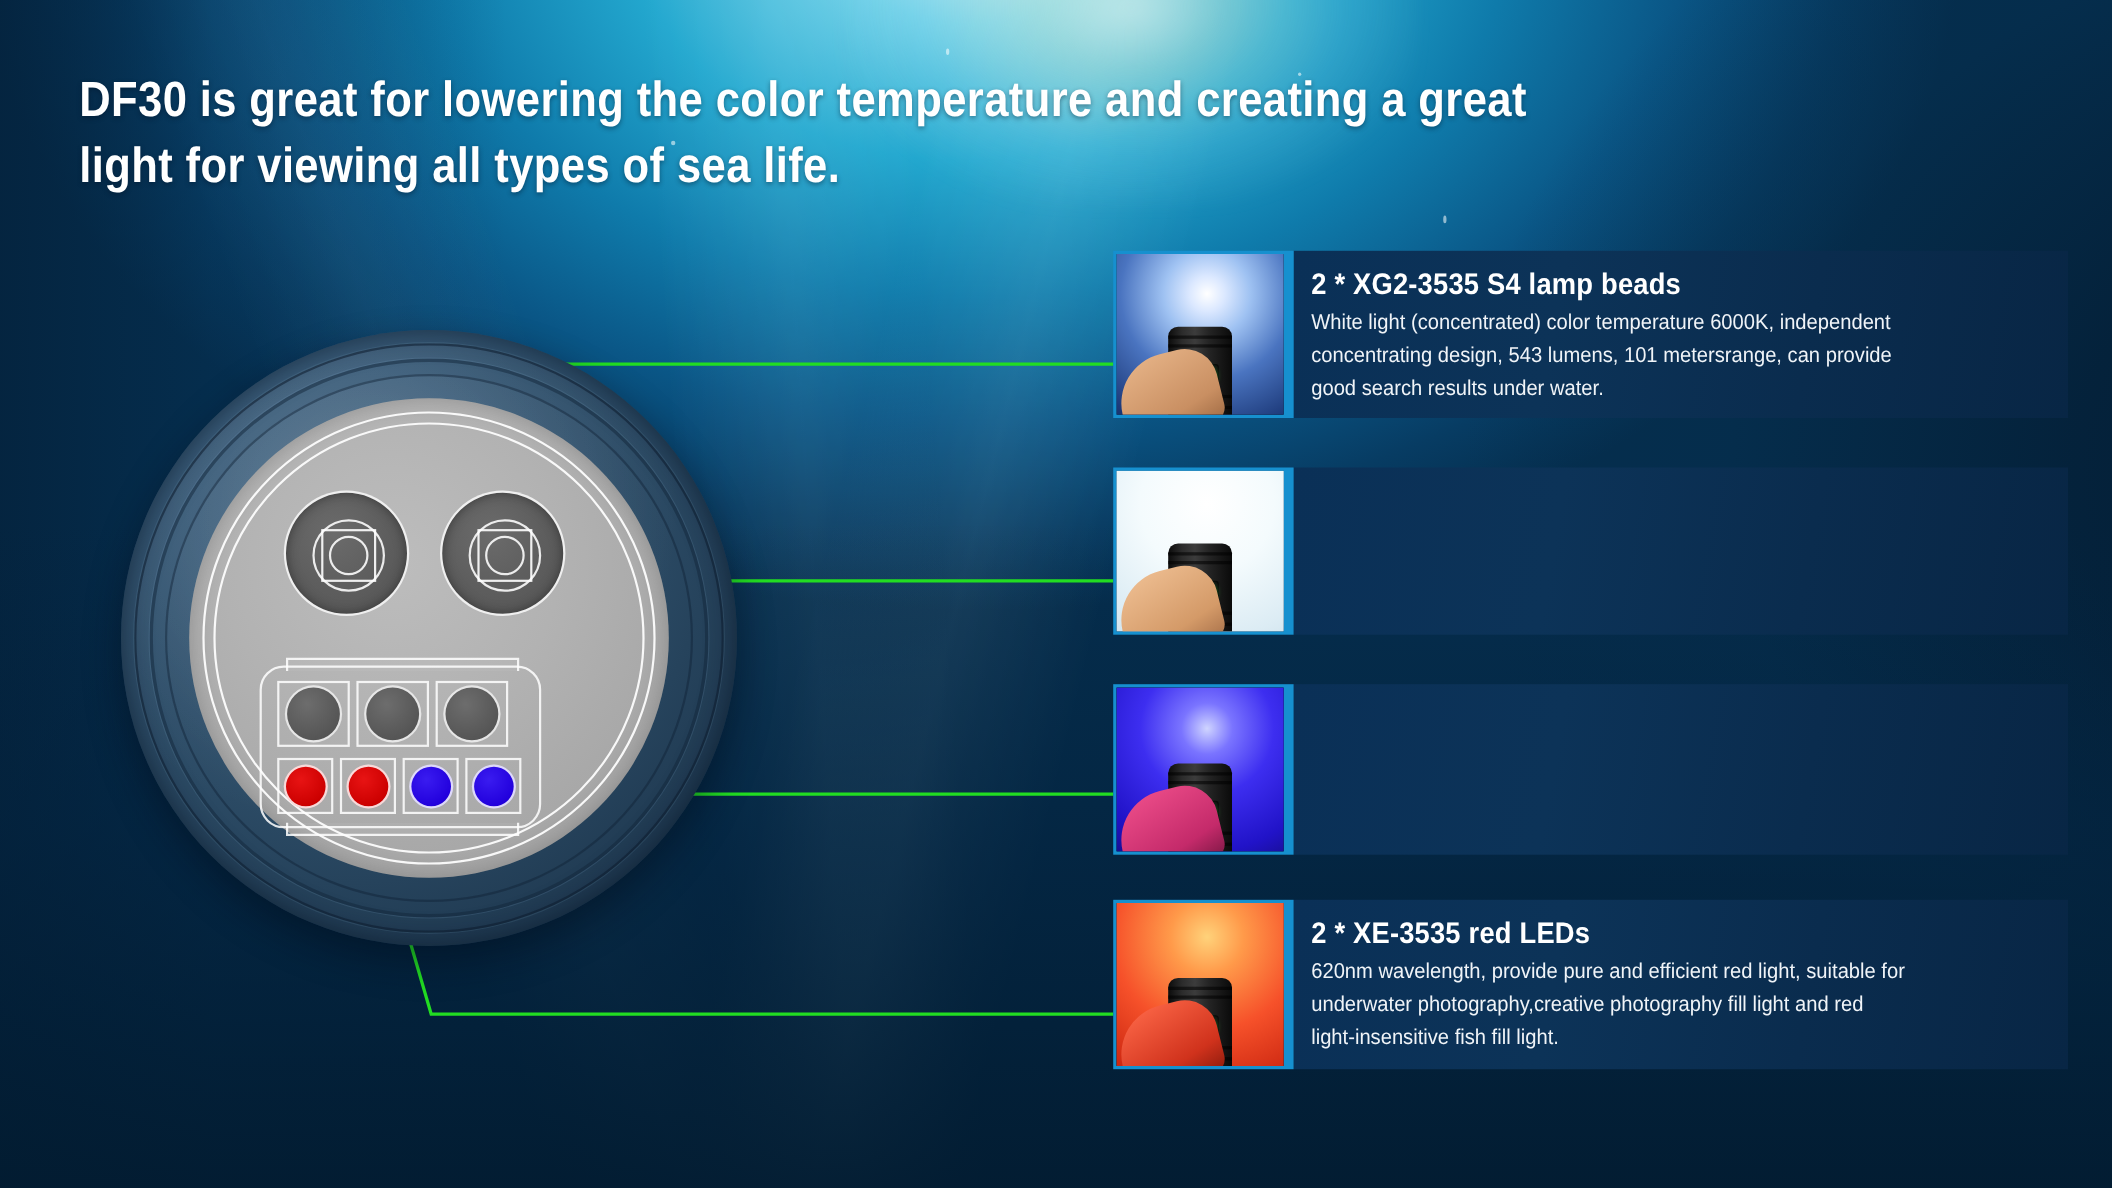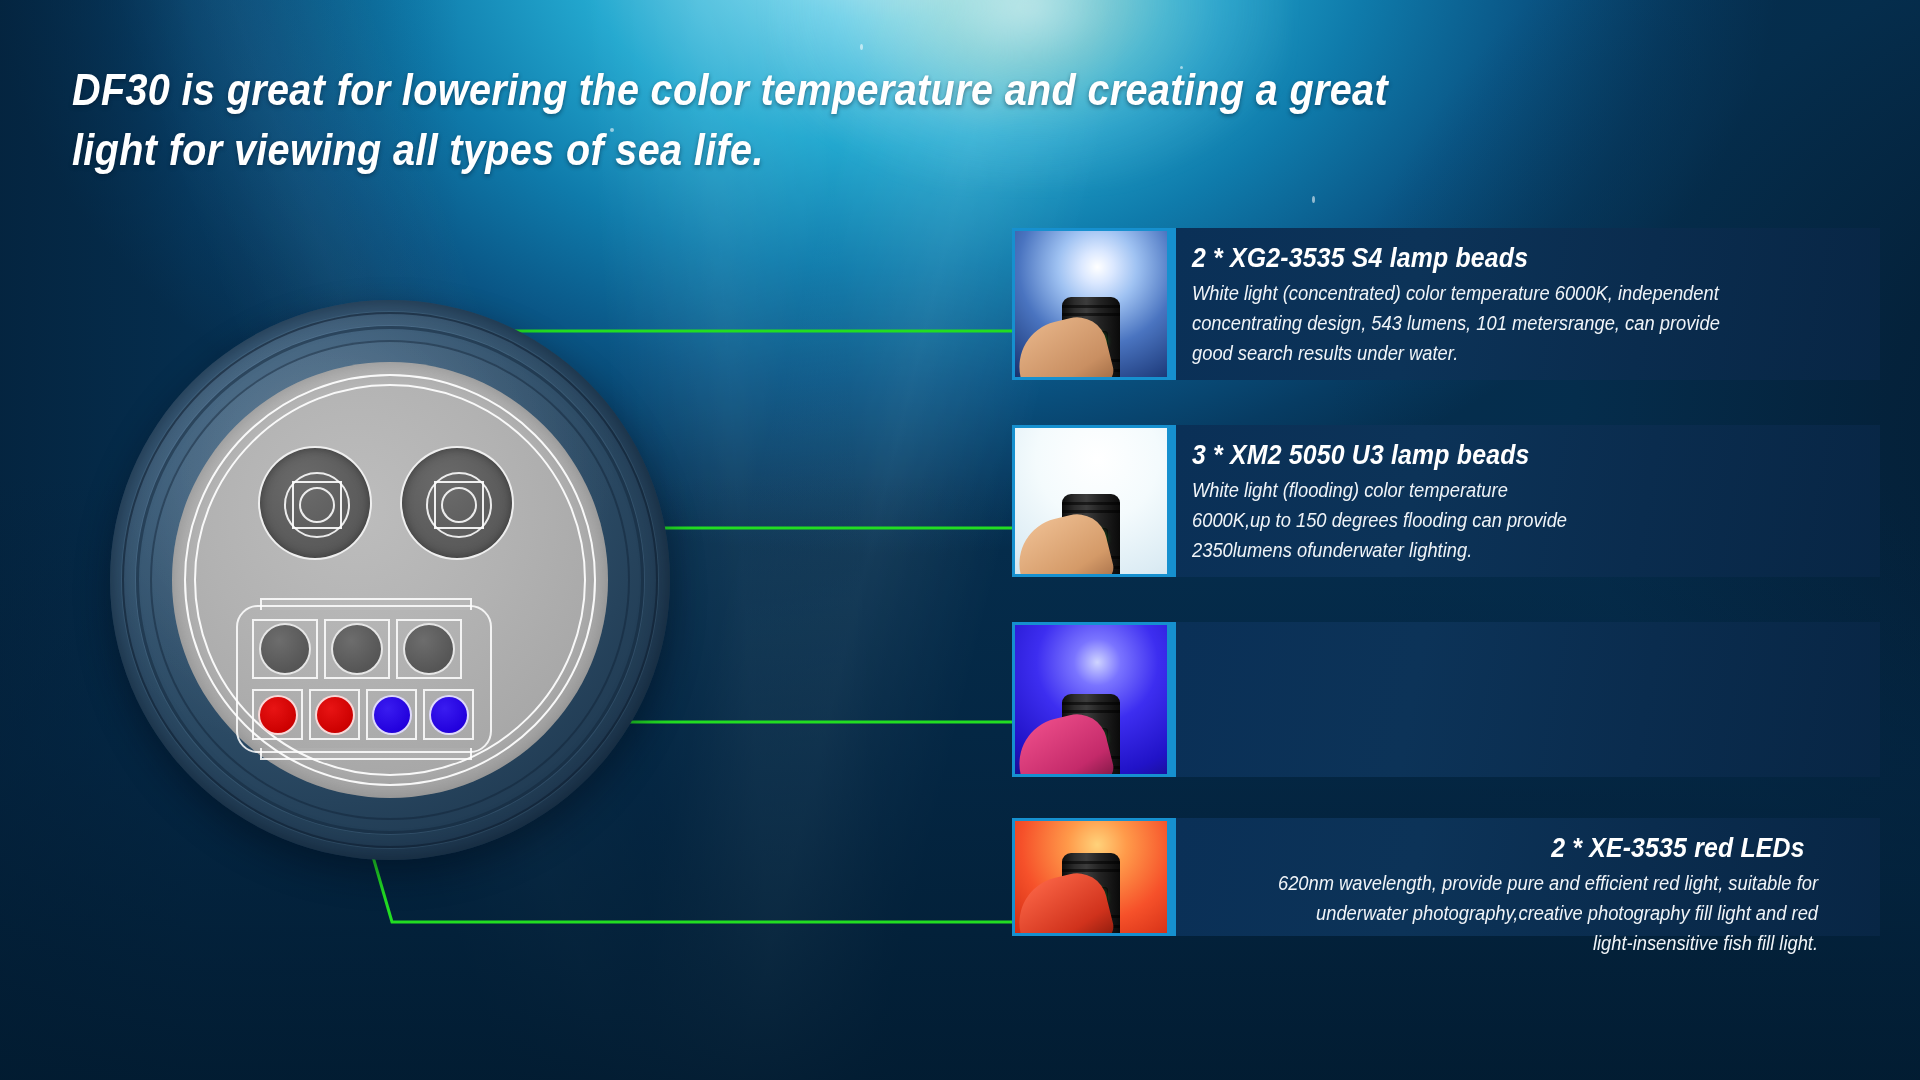--- a/index.html
+++ b/index.html
@@ -1,21 +1,21 @@
 <!DOCTYPE html>
 <html><head>
 <meta charset="utf-8">
 <style>
   html,body{margin:0;padding:0;}
   body{
     width:1920px;height:1080px;overflow:hidden;
     font-family:"Liberation Sans",sans-serif;
     background:#02203c;
   }
-  #stage{position:relative;width:1920px;height:1080px;overflow:hidden;font-style:italic;}
+  #stage{position:relative;width:1920px;height:1080px;overflow:hidden;}
 
   
   .bg{position:absolute;inset:0;}
   .bg-base{
     background:
       radial-gradient(ellipse 900px 620px at 46% -6%, #bfe9f2 0%, #6fd0e8 14%, #23a8cf 34%, #0f7bab 54%, #0a5686 72%, #073c63 88%, #052e4e 100%);
   }
   .bg-right{
     background:
       radial-gradient(ellipse 1200px 900px at 118% 40%, rgba(3,26,48,.97) 0%, rgba(4,32,56,.85) 32%, rgba(5,44,74,.42) 58%, rgba(6,60,98,0) 78%);
@@ -292,47 +292,41 @@
           <div class="torch-band" style="top:8px;"></div>
           <div class="torch-band" style="top:16px;"></div>
           <div class="torch-band" style="top:62px;"></div>
           <div class="torch-band" style="top:72px;"></div>
           <div class="torch-win"></div>
           <div class="torch-led"></div>
         </div>
         <div class="thumb-hand"></div>
       </div>
     </div>
-    <div class="card-body">
-      <div class="card-title">3 * XM2 5050 U3 lamp beads</div>
-      <div class="card-desc">White light (flooding) color temperature
-6000K,up to 150 degrees flooding can provide
-2350lumens ofunderwater lighting.</div>
-    </div>
   </div>
 
   <div class="card t3" style="top:622px;height:155px;">
     <div class="card-panel"></div>
     <div class="thumb">
       <div class="scene">
         <div class="scene-glow"></div>
         <div class="torch">
           <div class="torch-band" style="top:8px;"></div>
           <div class="torch-band" style="top:16px;"></div>
           <div class="torch-band" style="top:62px;"></div>
           <div class="torch-band" style="top:72px;"></div>
           <div class="torch-win"></div>
           <div class="torch-led"></div>
         </div>
         <div class="thumb-hand"></div>
       </div>
     </div>
   </div>
 
-  <div class="card t4" style="top:818px;height:118px;text-align:right;">
+  <div class="card t4" style="top:818px;height:154px;">
     <div class="card-panel"></div>
     <div class="thumb">
       <div class="scene">
         <div class="scene-glow"></div>
         <div class="torch">
           <div class="torch-band" style="top:8px;"></div>
           <div class="torch-band" style="top:16px;"></div>
           <div class="torch-band" style="top:62px;"></div>
           <div class="torch-band" style="top:72px;"></div>
           <div class="torch-win"></div>

